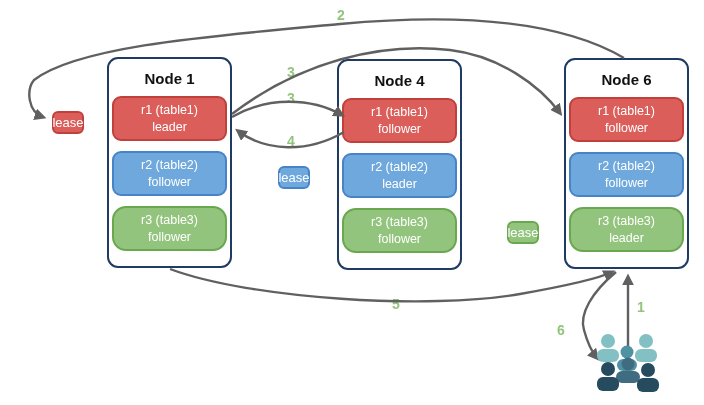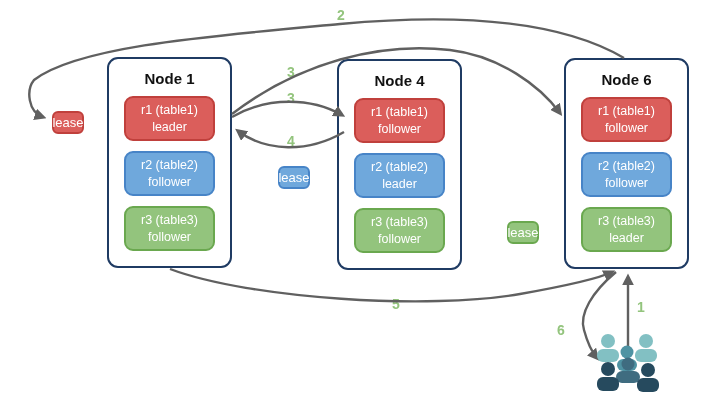--- a/index.html
+++ b/index.html
@@ -2,26 +2,26 @@
 <html style="--node_border: #1f3b63; --arrow: #606060; --step_label: #93c47d; --red_fill: #db5e5b; --red_border: #c0403c; --blue_fill: #6fa8dc; --blue_border: #4784c7; --green_fill: #93c47d; --green_border: #6aa84f; --people_light: #82c0c3; --people_mid: #4f93a3; --people_middark: #3f6c80; --people_dark: #264a5e;"><head>
 <meta charset="utf-8">
 <style>
   html,body { margin:0; padding:0; background:#ffffff; font-family:"Liberation Sans",sans-serif; }
   .canvas { position:relative; width:704px; height:405px; background:#fff; overflow:hidden; }
 
   .node { position:absolute; width:125px; height:211px; background:#fff;
           border:2px solid var(--node_border); border-radius:11px; box-sizing:border-box; }
   .node-title { text-align:center; font-weight:bold; font-size:15px; color:#111;
                 margin-top:11px; margin-bottom:9px; }
-  .box { width:91px; height:45px; margin:0 auto 10px auto; border-radius:9px;
+  .box { width:115px; height:45px; margin:0 auto 10px auto; border-radius:9px;
          border:2px solid transparent; box-sizing:border-box; display:flex; flex-direction:column;
          align-items:center; justify-content:center; color:#fff; font-size:12.5px; line-height:1.3; }
   .box.red   { background:var(--red_fill);   border-color:var(--red_border); }
   .box.blue  { background:var(--blue_fill);  border-color:var(--blue_border); }
-  .box.green { background:var(--green_fill); border-color:var(--green_border); }
+  .box.green { background:var(--green_fill); border-color:var(--green_border);border-radius:14px; }
 
   .lease { position:absolute; width:32px; height:23px; border-radius:6px; box-sizing:border-box;
            border:2px solid transparent; color:#fff; font-size:13px;
            display:flex; align-items:center; justify-content:center; }
   .lease.red   { background:var(--red_fill);   border-color:var(--red_border);   left:52px;  top:111px; }
   .lease.blue  { background:var(--blue_fill);  border-color:var(--blue_border);  left:278px; top:166px; }
   .lease.green { background:var(--green_fill); border-color:var(--green_border); left:507px; top:221px; }
 
   .step { position:absolute; transform:translate(-50%,-50%); color:var(--step_label);
           font-weight:bold; font-size:14px; }

